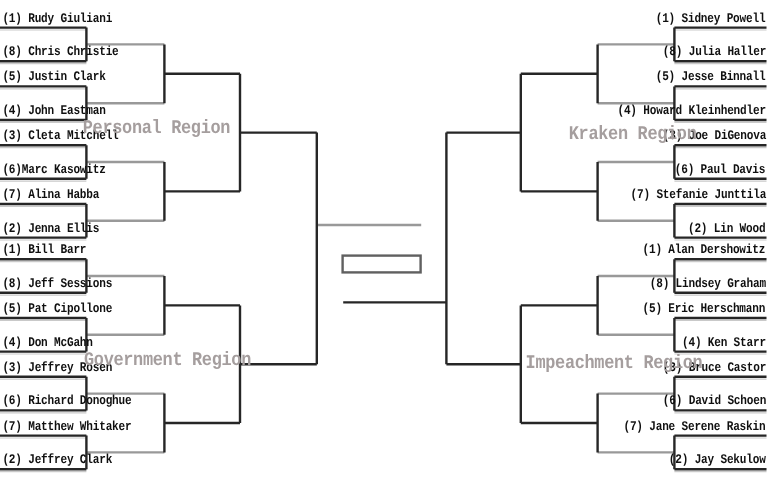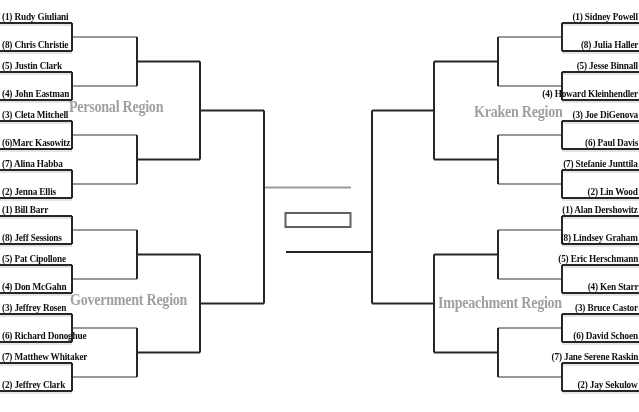--- a/index.html
+++ b/index.html
@@ -1,19 +1,19 @@
 <!DOCTYPE html>
 <html><head>
 <meta charset="utf-8">
 <style>
   html,body { margin:0; padding:0; background:#ffffff; }
   .stage {
     position:relative; width:639px; height:412px;
     background:#ffffff; overflow:hidden;
-    font-family:Liberation Serif, serif;
+    font-family:Liberation Mono, monospace;
   }
   .stage svg { position:absolute; left:0; top:0; }
   .nm {
     position:absolute; height:13px; line-height:13px;
     font-weight:bold; font-size:11px; letter-spacing:-0.2px;
     color:#0f0f0f; white-space:nowrap;
   }
   .nm.L { left:2px;  transform:scaleX(0.84); transform-origin:0 50%; }
   .nm.R { right:1px; transform:scaleX(0.84); transform-origin:100% 50%; }
   .region-label {

